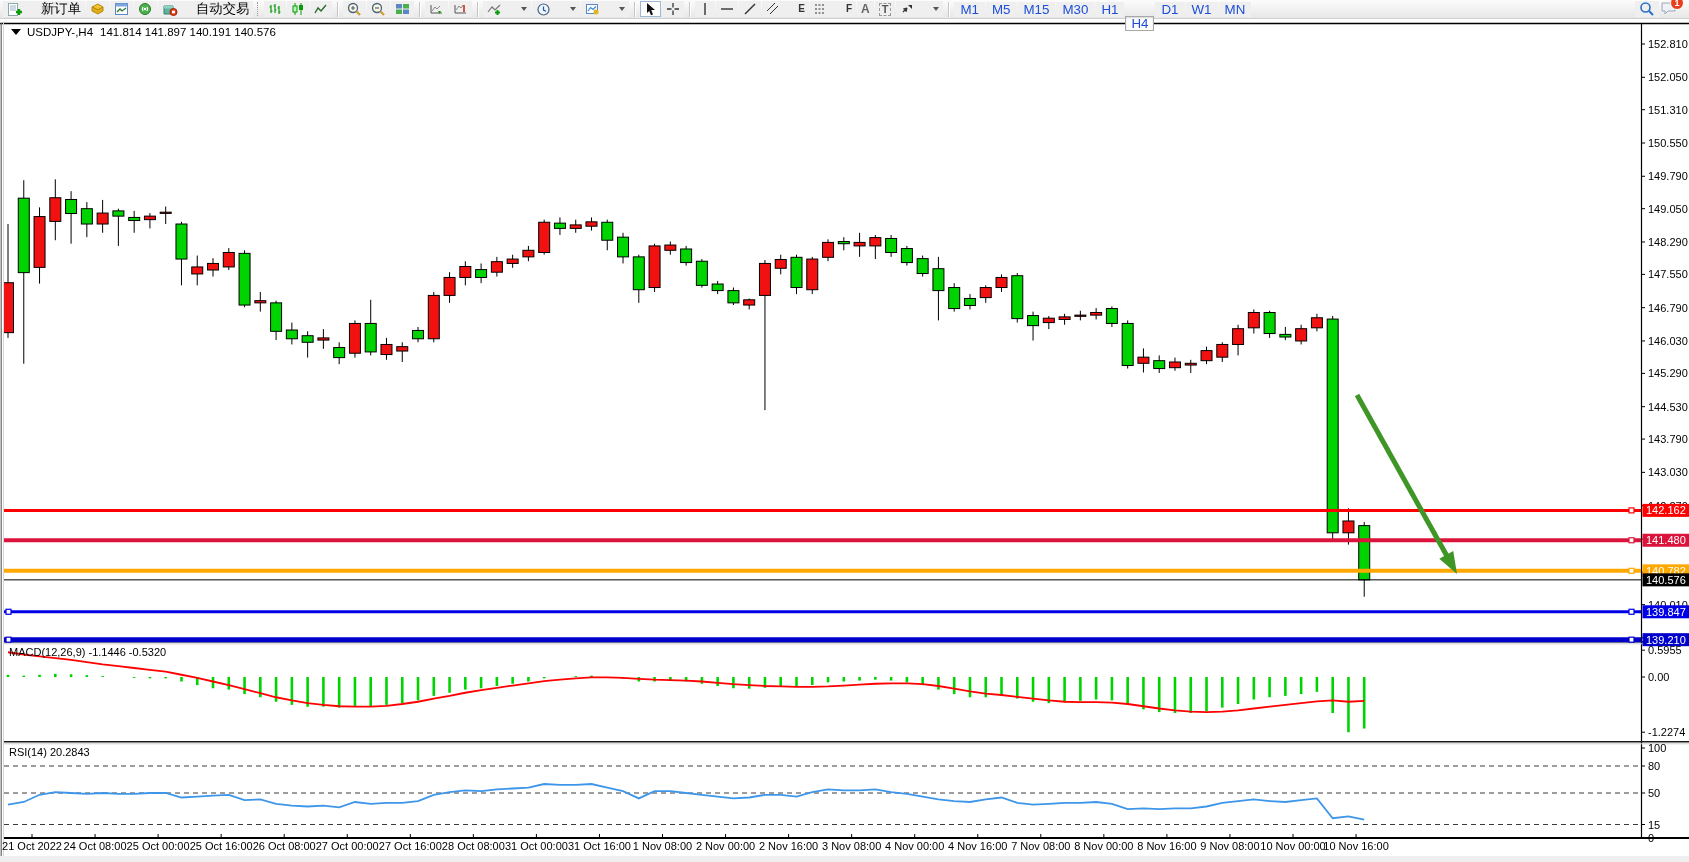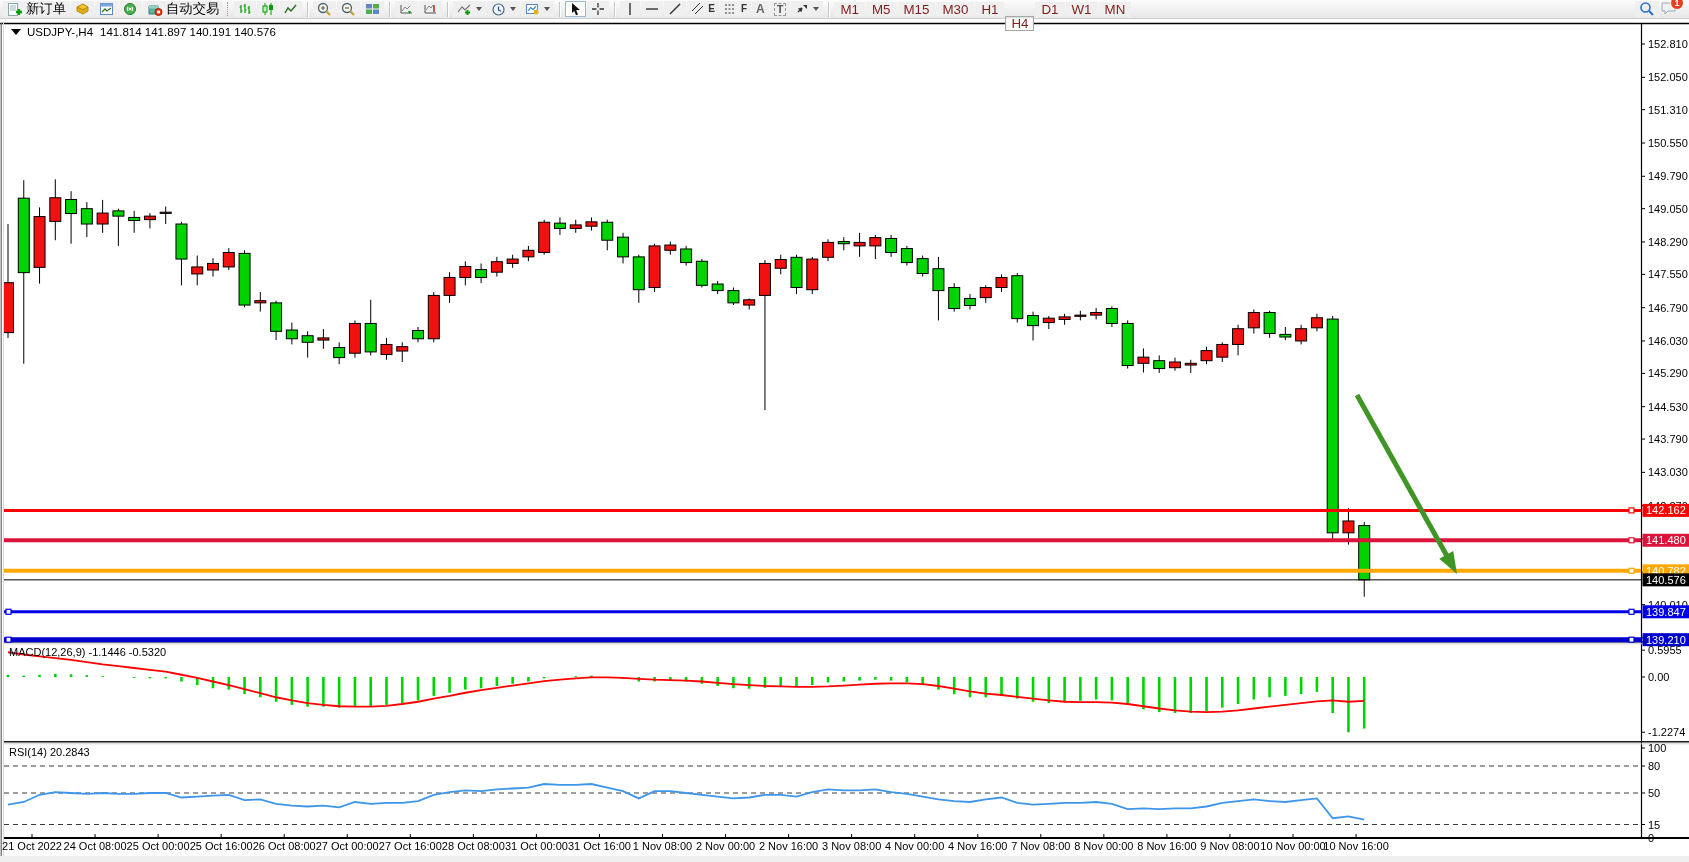--- a/index.html
+++ b/index.html
@@ -2,23 +2,23 @@
 <html><head>
 <meta charset="utf-8">
 <style>
   html,body{margin:0;padding:0;background:#fff;}
   body{font-family:"Liberation Sans",sans-serif;}
   .screen{position:relative;width:1689px;height:862px;background:#fff;overflow:hidden;}
   .toolbar{position:absolute;top:0;left:0;width:1689px;height:19px;box-sizing:border-box;
     display:flex;align-items:center;padding:0 3px;gap:1px;
     background:linear-gradient(#fcfcfc,#e7e7e7);border-bottom:1px solid #cfcfcf;
     font-size:11px;color:#222;z-index:5;}
-  .tbtn{display:flex;align-items:center;gap:3px;height:16px;padding:0 3px;border:1px solid transparent;}
+  .tbtn{display:flex;align-items:center;gap:18px;height:16px;padding:0 3px;border:1px solid transparent;}
   .tbtn.active{background:#fdfdfd;border:1px solid #9db8d2;}
-  .tf{padding:0 5px;height:15px;display:flex;align-items:center;color:#7f1d1d;border:1px solid transparent;}
+  .tf{padding:0 5px;height:15px;display:flex;align-items:center;color:#1d4ed8;border:1px solid transparent;}
   .tf.active{background:#fff;border:1px solid #a8a8a8;box-shadow:inset 0 1px 2px rgba(0,0,0,.18);margin-top:28px;}
   .tsep{width:1px;height:15px;background:#c4c4c4;box-shadow:1px 0 0 #fff;margin:0 4px;}
   .grip{width:2px;height:14px;border-left:1px dotted #9a9a9a;margin:0 3px;}
   .caret{width:0;height:0;border-left:3px solid transparent;border-right:3px solid transparent;border-top:4px solid #555;margin-left:1px;}
   .letter{font-size:10px;font-weight:bold;color:#333;line-height:1;}
   .spacer{flex:1;}
   .chat-wrap{position:relative;margin-right:8px;}
   .badge{position:absolute;top:-4px;right:-6px;background:#e8401c;color:#fff;border-radius:50%;
     width:12px;height:12px;font-size:9px;font-weight:bold;display:flex;align-items:center;justify-content:center;
     border:1px solid #fff;}

